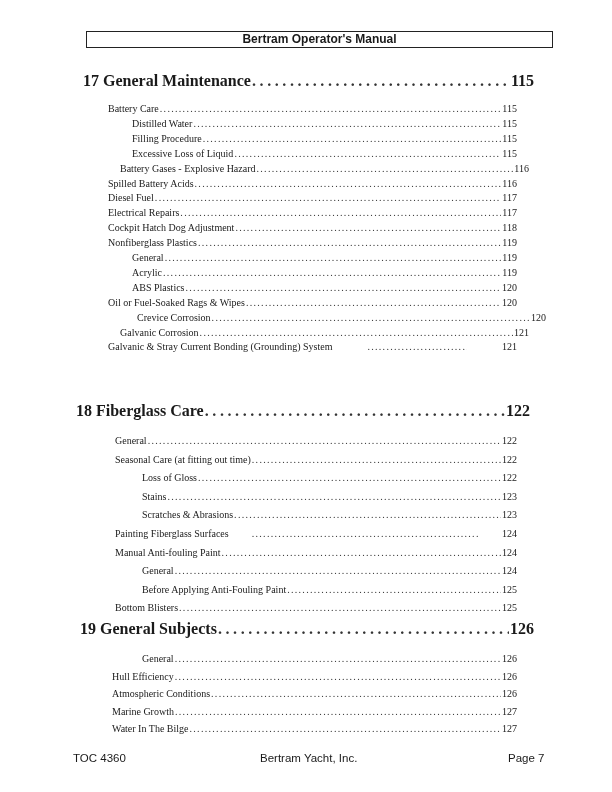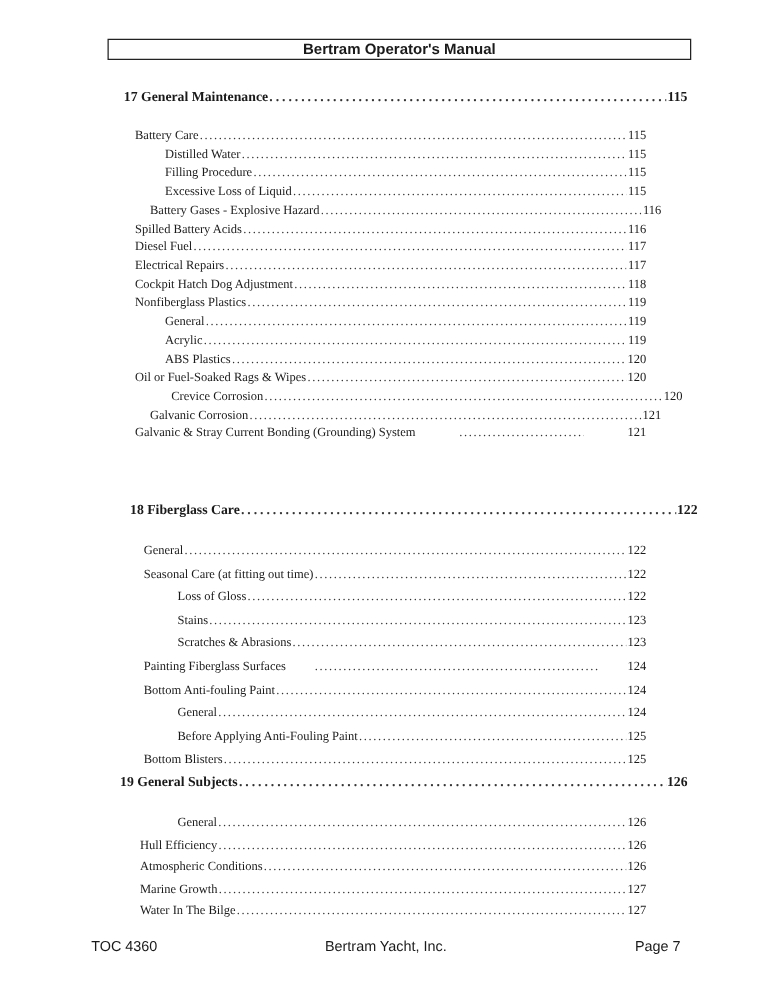--- a/index.html
+++ b/index.html
@@ -10,21 +10,21 @@
     text-align: center; font-family: "Liberation Sans", sans-serif; font-size: 12px; line-height: 15px; font-weight: bold;
   }
   .toc-row {
     position: absolute; display: flex; align-items: baseline;
     font-family: "Liberation Serif", serif; font-size: 10px; white-space: nowrap; overflow: hidden;
   }
   .toc-row .label { flex: 0 0 auto; padding-right: 1px; }
   .toc-row .leader { flex: 1 1 auto; overflow: hidden; letter-spacing: 2.2px; color: #333; }
   .toc-row .leader::before { content: ". . . . . . . . . . . . . . . . . . . . . . . . . . . . . . . . . . . . . . . . . . . . . . . . . . . . . . . . . . . . . . . . . . . . . . . . . . . . . . . . . . . . . . . . . . . . . . . . . . . . . . . . . . . . . . . . . . . . . . . . . . . . . . . . . . . . ."; letter-spacing: -0.6px; }
   .toc-row .page { flex: 0 0 auto; padding-left: 1px; }
-  .toc-row.chapter { font-size: 11px; font-weight: bold; margin-left: 16px; }
+  .toc-row.chapter { font-size: 16px; font-weight: bold; }
   .toc-row.chapter .leader::before { letter-spacing: -0.2px; }
   .footer { position: absolute; top: 752px; font-family: "Liberation Sans", sans-serif; font-size: 11.5px; }
 </style>
 </head>
 <body>
 
 <div class="header-box">Bertram Operator's Manual</div>
 
 <div id="toc">
     <div class="toc-row chapter" style="top: 72px; left: 83px; width: 451px;">
@@ -110,21 +110,21 @@
     <div class="toc-row" style="top: 326.5px; left: 108px; width: 409px; margin-left: 12px;">
       <span class="label">Galvanic Corrosion</span>
       <span class="leader"></span>
       <span class="page">121</span>
     </div>
     <div class="toc-row" style="top: 341.4px; left: 108px; width: 409px; gap: 34px;">
       <span class="label">Galvanic &amp; Stray Current Bonding (Grounding) System</span>
       <span class="leader"></span>
       <span class="page">121</span>
     </div>
-    <div class="toc-row chapter" style="top: 402px; left: 88px; width: 454px; align-items: center;">
+    <div class="toc-row chapter" style="top: 402px; left: 76px; width: 454px; align-items: center;">
       <span class="label">18 Fiberglass Care</span>
       <span class="leader"></span>
       <span class="page">122</span>
     </div>
     <div class="toc-row" style="top: 435px; left: 115px; width: 402px;">
       <span class="label">General</span>
       <span class="leader"></span>
       <span class="page">122</span>
     </div>
     <div class="toc-row" style="top: 453.6px; left: 115px; width: 402px;">
@@ -146,21 +146,21 @@
       <span class="label">Scratches &amp; Abrasions</span>
       <span class="leader"></span>
       <span class="page">123</span>
     </div>
     <div class="toc-row" style="top: 528px; left: 115px; width: 402px; gap: 22px;">
       <span class="label">Painting Fiberglass Surfaces</span>
       <span class="leader"></span>
       <span class="page">124</span>
     </div>
     <div class="toc-row" style="top: 546.6px; left: 115px; width: 402px;">
-      <span class="label">Bottom Anti-fouling Paint</span>
+      <span class="label">Manual Anti-fouling Paint</span>
       <span class="leader"></span>
       <span class="page">124</span>
     </div>
     <div class="toc-row" style="top: 565.2px; left: 142px; width: 375px;">
       <span class="label">General</span>
       <span class="leader"></span>
       <span class="page">124</span>
     </div>
     <div class="toc-row" style="top: 583.8px; left: 142px; width: 375px;">
       <span class="label">Before Applying Anti-Fouling Paint</span>

